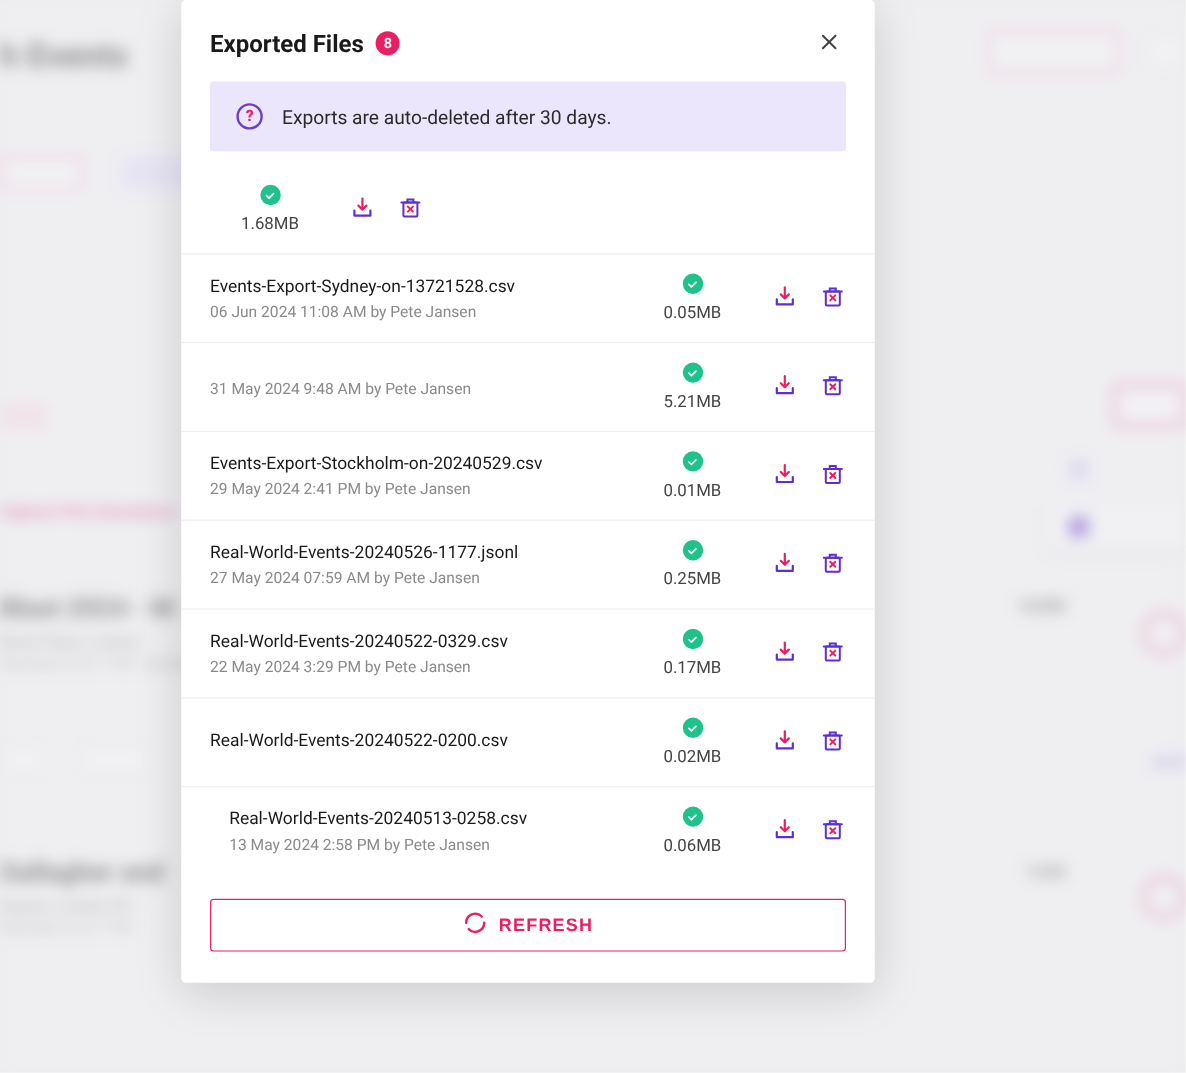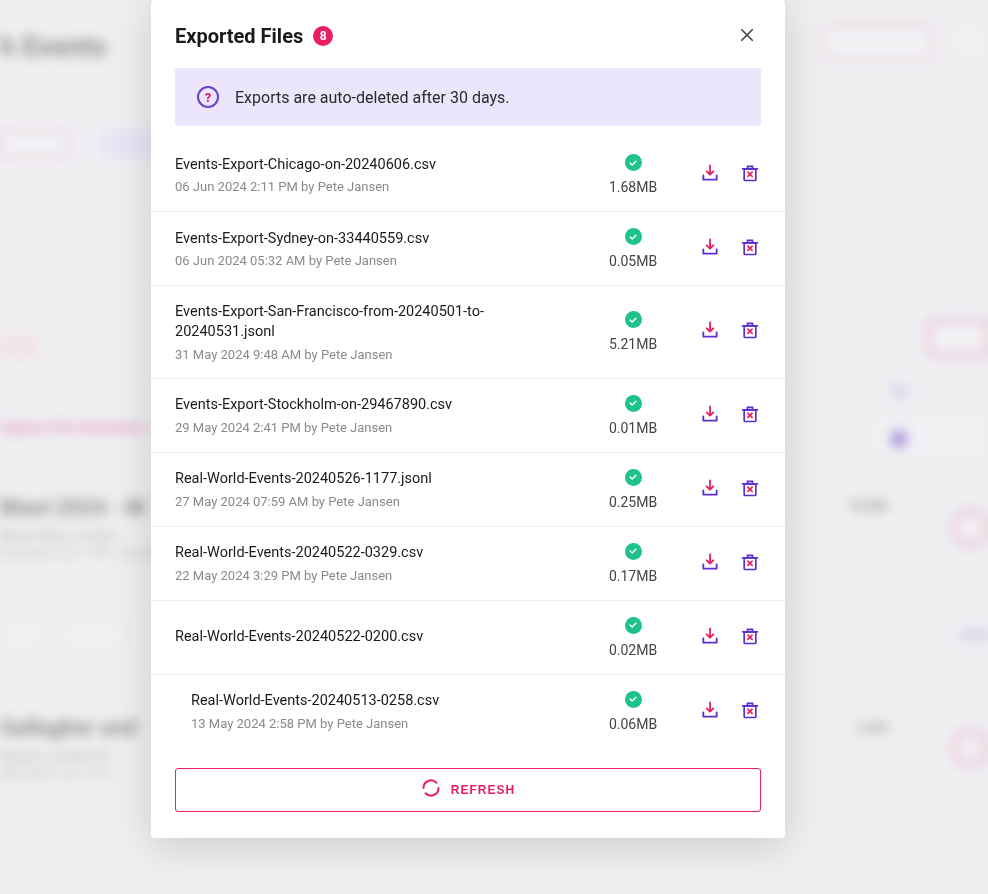--- a/index.html
+++ b/index.html
@@ -36,21 +36,21 @@
   .backdrop .bd-rcircle2 { position:absolute; top:730px; right:0; width:36px; height:36px; border:2px solid #e91e63; border-radius:50%; }
   .backdrop .bd-rtxt2 { position:absolute; top:720px; right:100px; color:#222; font-size:13px; font-weight:600; }
   .backdrop .bd-rpurp { position:absolute; top:628px; right:0; color:#6b3fc9; font-size:12px; font-weight:600; }
 
   .overlay { position:absolute; inset:0; background:rgba(230,230,235,0.55); }
 
   
   .modal {
     position: absolute;
     left: 151px; top: 0;
-    width: 634px;
+    width: 578px;
     background: #fff;
     border-radius: 4px;
     box-shadow: 0 8px 40px rgba(0,0,0,0.15);
     display: flex; flex-direction: column;
   }
   .modal-header {
     display:flex; align-items:center; justify-content:space-between;
     padding: 22px 24px 18px 24px;
   }
   .modal-title-wrap { display:flex; align-items:center; gap:10px; }
@@ -106,21 +106,21 @@
   .icon-btn {
     width:22px; height:22px; display:flex; align-items:center; justify-content:center;
     cursor:pointer; background:none; border:none; padding:0;
   }
   .icon-btn svg { width:20px; height:20px; }
 
   .modal-footer { padding:20px 24px 26px 24px; }
   .refresh-btn {
     width:100%; height:44px;
     border:1.5px solid #e91e63; background:#fff; color:#e91e63;
-    font-size:12px; font-weight:700; letter-spacing:1px;
+    font-size:15px; font-weight:700; letter-spacing:1px;
     border-radius:3px; cursor:pointer;
     display:flex; align-items:center; justify-content:center; gap:10px;
   }
   .refresh-btn svg { width:20px; height:20px; }
 </style>
 </head>
 <body>
 
 <div class="backdrop">
   <div class="bd-title">h Events</div>
@@ -166,24 +166,20 @@
     </button>
   </div>
 
   <div class="info-banner">
     <span class="info-icon">?</span>
     <span class="info-text">Exports are auto-deleted after 30 days.</span>
   </div>
 
   <div class="file-list" id="file-list">
       <div class="file-row">
-        <div class="file-main">
-          <div class="file-name">Events-Export-Chicago-on-20240606.csv</div>
-          <div class="file-meta">06 Jun 2024 2:11 PM by Pete Jansen</div>
-        </div>
         <div class="file-status">
           <span class="check-circle">
             <svg viewBox="0 0 24 24" fill="none" stroke="#fff" stroke-width="3.5" stroke-linecap="round" stroke-linejoin="round">
               <polyline points="5 12 10 17 19 8"></polyline>
             </svg>
           </span>
           <span>1.68MB</span>
         </div>
         <div class="file-actions">
           <button class="icon-btn">
@@ -199,22 +195,22 @@
                 <path d="M9 7 L9 4 L15 4 L15 7" stroke="#5b2fd1" stroke-width="2" fill="none"></path>
                 <path d="M3 7 L21 7" stroke="#5b2fd1" stroke-width="2" stroke-linecap="round"></path>
                 <line x1="9.5" y1="11" x2="14.5" y2="16" stroke="#e91e63" stroke-width="2" stroke-linecap="round"></line>
                 <line x1="14.5" y1="11" x2="9.5" y2="16" stroke="#e91e63" stroke-width="2" stroke-linecap="round"></line>
               </svg></span>
           </button>
         </div>
       </div>
       <div class="file-row">
         <div class="file-main">
-          <div class="file-name">Events-Export-Sydney-on-33440559.csv</div>
-          <div class="file-meta">06 Jun 2024 05:32 AM by Pete Jansen</div>
+          <div class="file-name">Events-Export-Sydney-on-13721528.csv</div>
+          <div class="file-meta">06 Jun 2024 11:08 AM by Pete Jansen</div>
         </div>
         <div class="file-status">
           <span class="check-circle">
             <svg viewBox="0 0 24 24" fill="none" stroke="#fff" stroke-width="3.5" stroke-linecap="round" stroke-linejoin="round">
               <polyline points="5 12 10 17 19 8"></polyline>
             </svg>
           </span>
           <span>0.05MB</span>
         </div>
         <div class="file-actions">
@@ -231,21 +227,20 @@
                 <path d="M9 7 L9 4 L15 4 L15 7" stroke="#5b2fd1" stroke-width="2" fill="none"></path>
                 <path d="M3 7 L21 7" stroke="#5b2fd1" stroke-width="2" stroke-linecap="round"></path>
                 <line x1="9.5" y1="11" x2="14.5" y2="16" stroke="#e91e63" stroke-width="2" stroke-linecap="round"></line>
                 <line x1="14.5" y1="11" x2="9.5" y2="16" stroke="#e91e63" stroke-width="2" stroke-linecap="round"></line>
               </svg></span>
           </button>
         </div>
       </div>
       <div class="file-row">
         <div class="file-main">
-          <div class="file-name">Events-Export-San-Francisco-from-20240501-to-20240531.jsonl</div>
           <div class="file-meta">31 May 2024 9:48 AM by Pete Jansen</div>
         </div>
         <div class="file-status">
           <span class="check-circle">
             <svg viewBox="0 0 24 24" fill="none" stroke="#fff" stroke-width="3.5" stroke-linecap="round" stroke-linejoin="round">
               <polyline points="5 12 10 17 19 8"></polyline>
             </svg>
           </span>
           <span>5.21MB</span>
         </div>
@@ -263,21 +258,21 @@
                 <path d="M9 7 L9 4 L15 4 L15 7" stroke="#5b2fd1" stroke-width="2" fill="none"></path>
                 <path d="M3 7 L21 7" stroke="#5b2fd1" stroke-width="2" stroke-linecap="round"></path>
                 <line x1="9.5" y1="11" x2="14.5" y2="16" stroke="#e91e63" stroke-width="2" stroke-linecap="round"></line>
                 <line x1="14.5" y1="11" x2="9.5" y2="16" stroke="#e91e63" stroke-width="2" stroke-linecap="round"></line>
               </svg></span>
           </button>
         </div>
       </div>
       <div class="file-row">
         <div class="file-main">
-          <div class="file-name">Events-Export-Stockholm-on-29467890.csv</div>
+          <div class="file-name">Events-Export-Stockholm-on-20240529.csv</div>
           <div class="file-meta">29 May 2024 2:41 PM by Pete Jansen</div>
         </div>
         <div class="file-status">
           <span class="check-circle">
             <svg viewBox="0 0 24 24" fill="none" stroke="#fff" stroke-width="3.5" stroke-linecap="round" stroke-linejoin="round">
               <polyline points="5 12 10 17 19 8"></polyline>
             </svg>
           </span>
           <span>0.01MB</span>
         </div>

